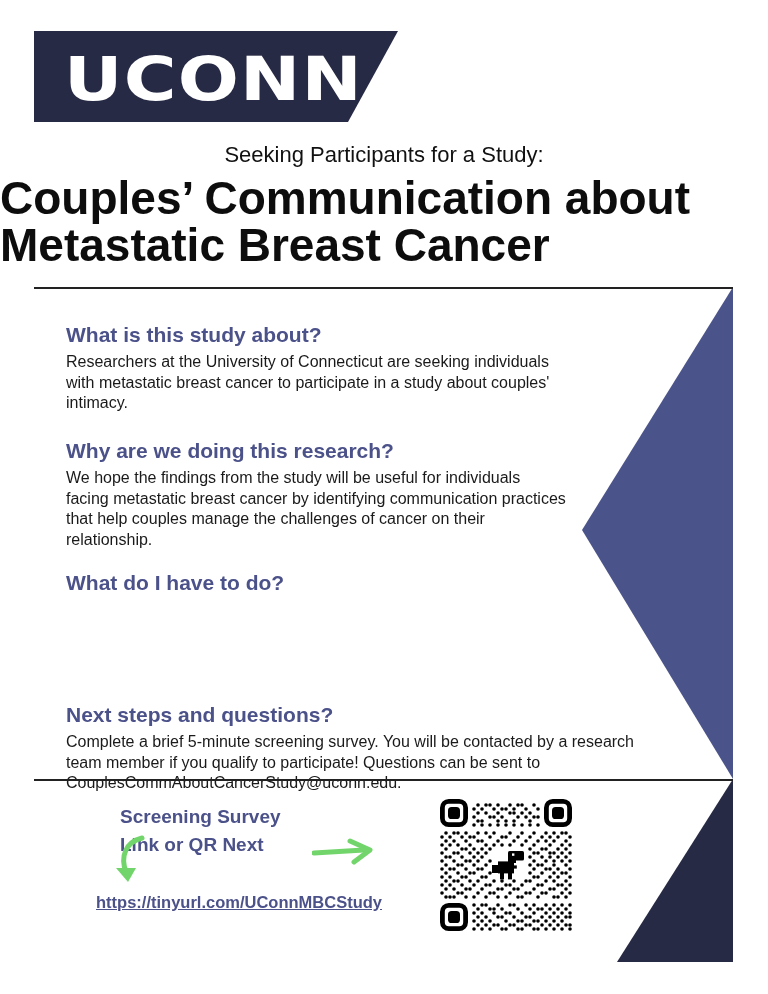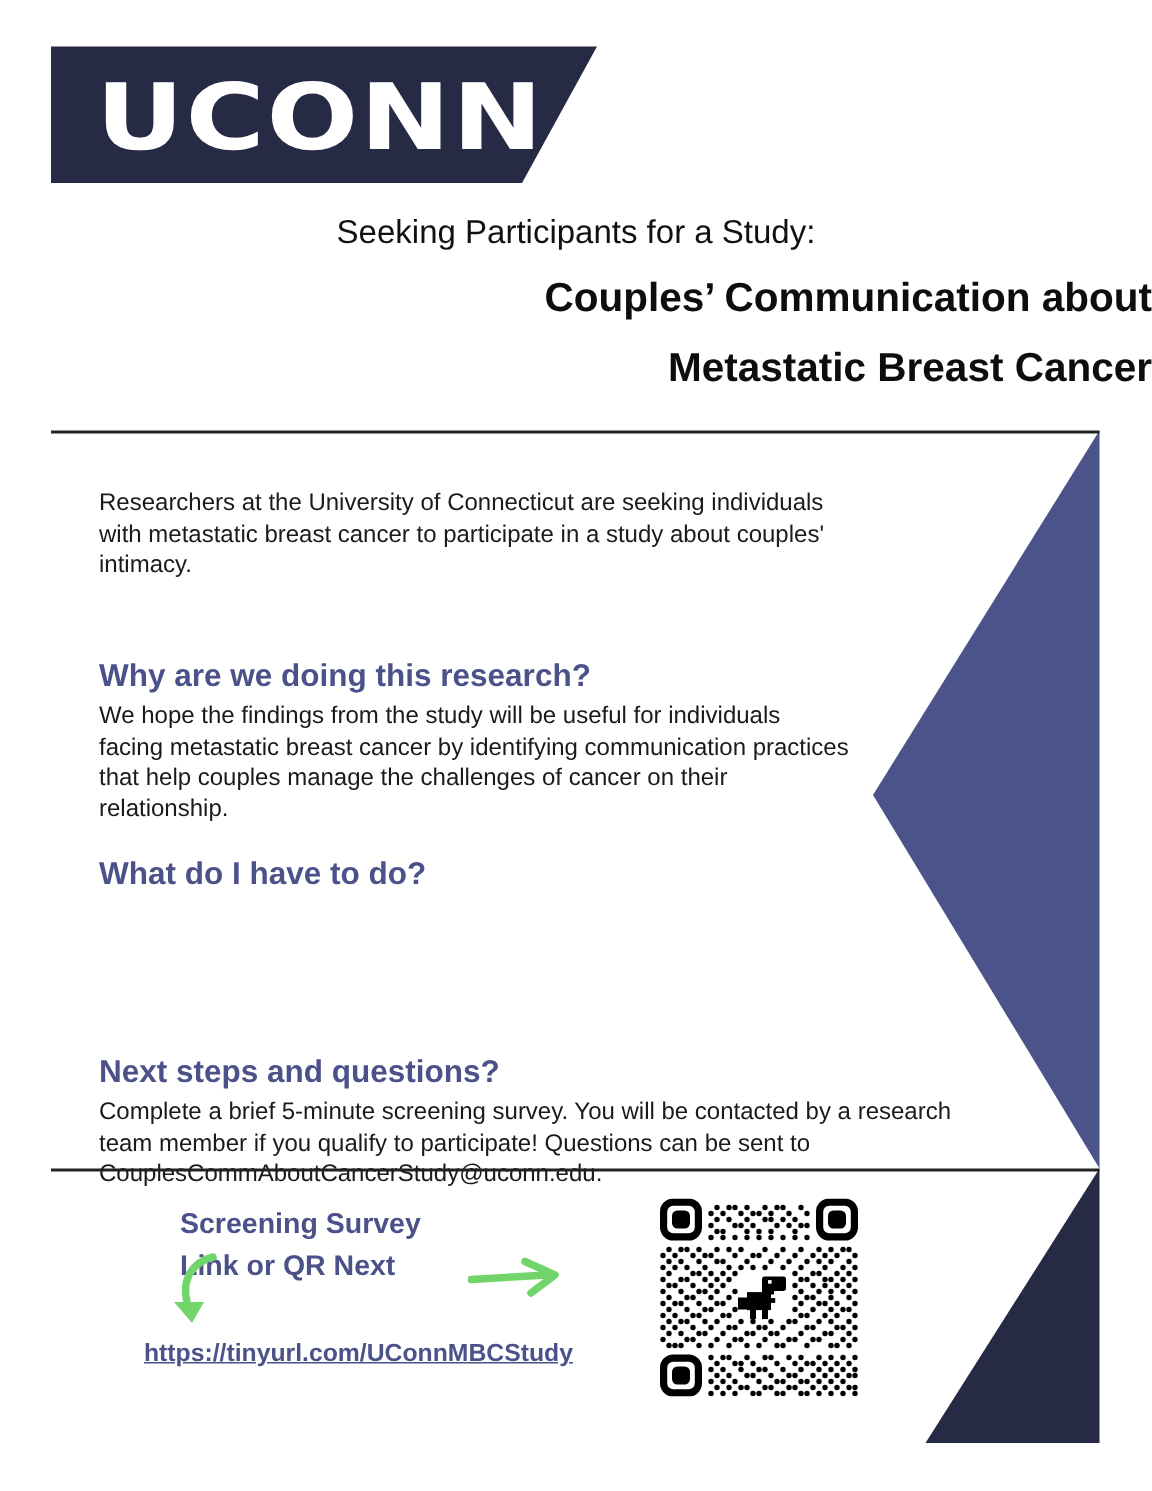--- a/index.html
+++ b/index.html
@@ -13,22 +13,22 @@
       position: absolute; left: 64px; top: 46px;
       font-family: "DejaVu Sans", sans-serif; font-weight: bold;
       font-size: 61px; color: #ffffff; letter-spacing: 1px;
       line-height: 66px; transform: scaleX(1.18); transform-origin: left center;
     }
     .subtitle {
       position: absolute; left: 0; width: 768px; top: 142px; text-align: center;
       font-size: 22px; color: #111; font-family: "Liberation Sans Narrow", "Liberation Sans", sans-serif;
     }
     .title {
-      position: absolute; left: 0; width: 768px; top: 175px; text-align: right;
-      font-size: 27px; font-weight: bold; line-height: 47px; color: #0d0d0d;
+      position: absolute; left: 0; width: 768px; top: 175px; text-align: left;
+      font-size: 46px; font-weight: bold; line-height: 47px; color: #0d0d0d;
     }
     .rule { position: absolute; left: 34px; width: 699px; height: 2px; background: #222; }
     .section { position: absolute; left: 66px; width: 520px; }
     .section h2 {
       margin: 0; font-size: 21px; font-weight: bold; color: #4b5189; line-height: 26px;
     }
     .section p {
       margin: 4px 0 0 0; font-size: 16px; line-height: 20.5px; color: #1a1a1a;
     }
     .cta {
@@ -55,20 +55,21 @@
 
 <div class="subtitle">Seeking Participants for a Study:</div>
 <div class="title">
   <div>Couples’ Communication about</div>
   <div>Metastatic Breast Cancer</div>
 </div>
 
 <div class="rule" style="top:287px;"></div>
 
 <div class="section" style="top:322px;">
+  <h2>What is this study about?</h2>
   <p style="width:490px;">Researchers at the University of Connecticut are seeking individuals with metastatic breast cancer to participate in a study about couples' intimacy.</p>
 </div>
 
 <div class="section" style="top:438px;">
   <h2>Why are we doing this research?</h2>
   <p style="width:500px;">We hope the findings from the study will be useful for individuals facing metastatic breast cancer by identifying communication practices that help couples manage the challenges of cancer on their relationship.</p>
 </div>
 
 <div class="section" style="top:570px;">
   <h2>What do I have to do?</h2>

